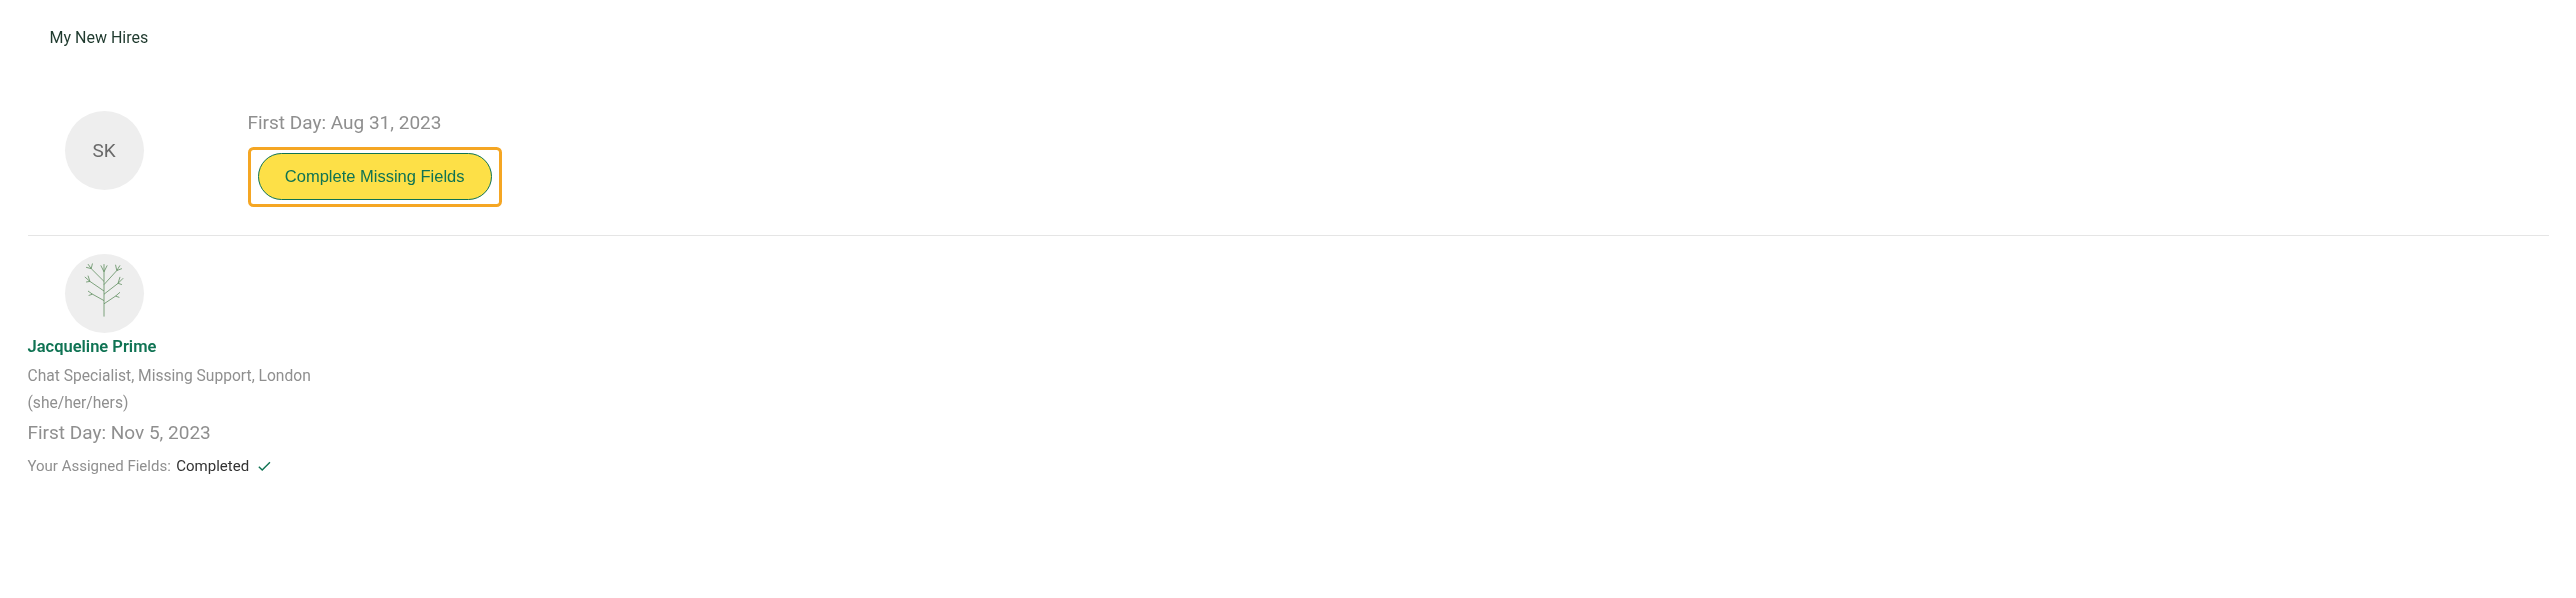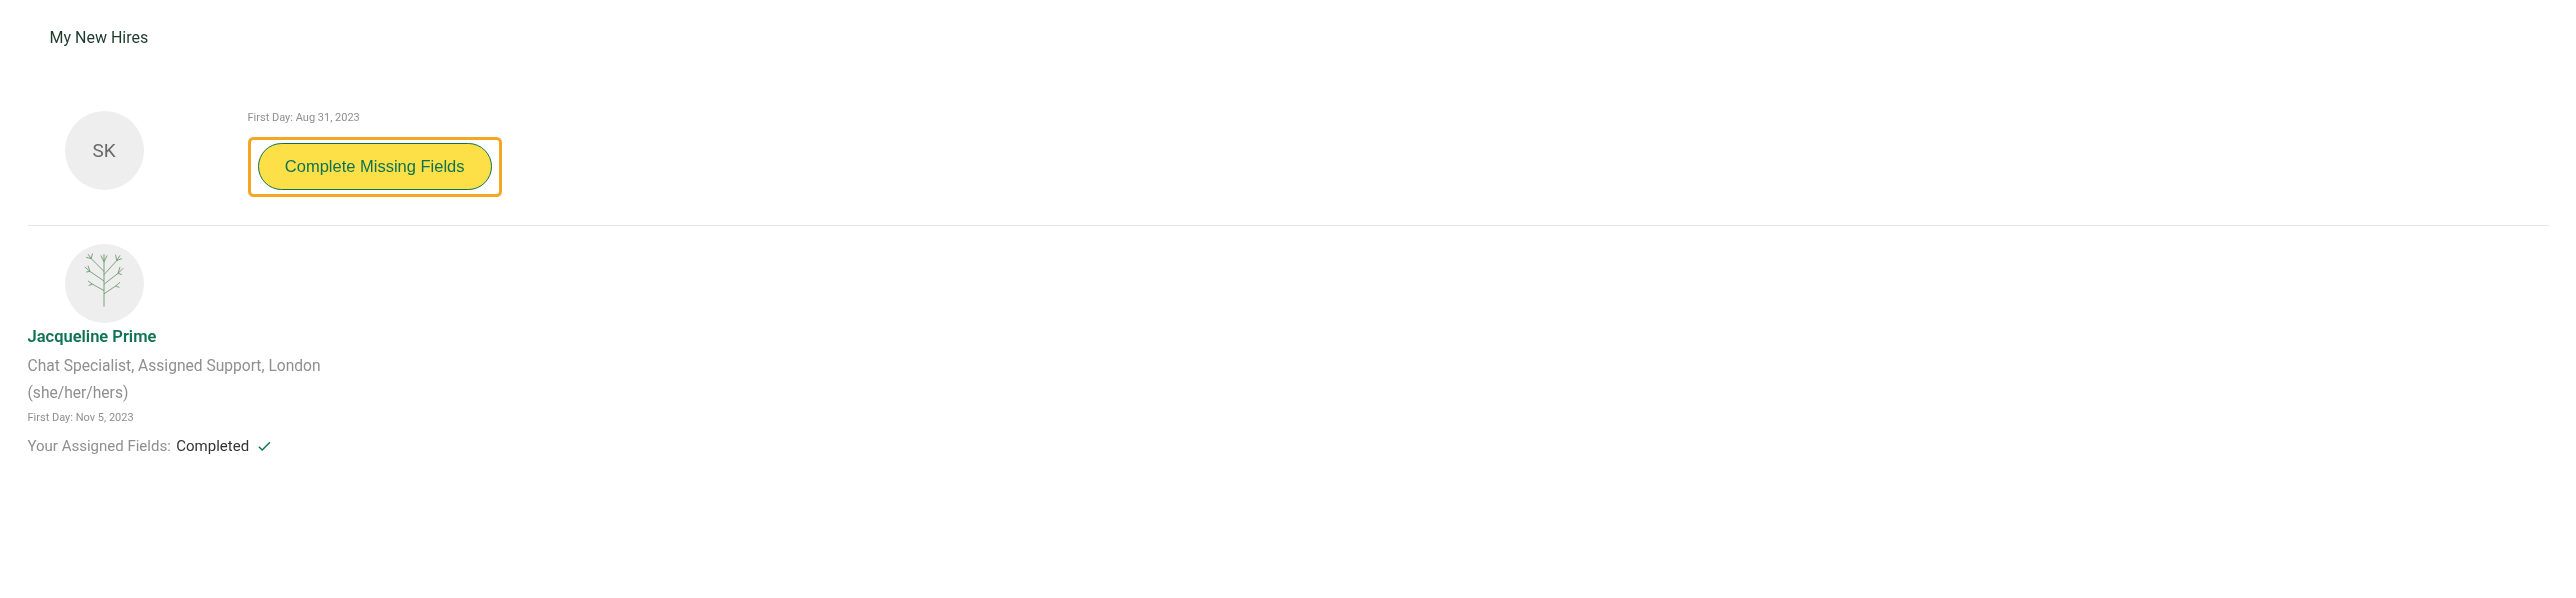--- a/index.html
+++ b/index.html
@@ -74,21 +74,21 @@
       margin-bottom: 9.2px;
     }
     .status-col {
       width: 394px;
       padding-top: 0;
       display: flex;
       flex-direction: column;
       align-items: flex-start;
     }
     .first-day {
-      font-size: 11px;
+      font-size: 19px;
       color: #8f8f8f;
       margin-bottom: 13px;
     }
     .status-line {
       font-size: 15px;
       color: #8f8f8f;
       display: flex;
       align-items: center;
     }
     .status-value {
@@ -162,21 +162,21 @@
               <path d="M32,55 L25,50 M32,55 L26,57"></path>
               <path d="M68,58 L75,52 M68,58 L74,60"></path>
               <path d="M50,20 L45,10 M50,20 L55,10 M50,20 L50,8"></path>
             </g>
           </svg>
         </span>
       </div>
     </div>
     <div class="info-col">
       <div class="hire-name">Jacqueline Prime</div>
-      <div class="hire-detail">Chat Specialist, Assigned Support, London</div>
+      <div class="hire-detail">Chat Specialist, Missing Support, London</div>
       <div class="hire-detail">(she/her/hers)</div>
     </div>
     <div class="status-col">
       <div class="first-day">First Day: Nov 5, 2023</div>
       <div class="status-line">
         <span>Your Assigned Fields:</span>
         <span class="status-value">Completed</span>
         <span class="check-icon">
           <svg viewBox="0 0 24 24" fill="currentColor">
             <path d="M9 16.17L4.83 12l-1.42 1.41L9 19 21 7l-1.41-1.41L9 16.17z"></path>

